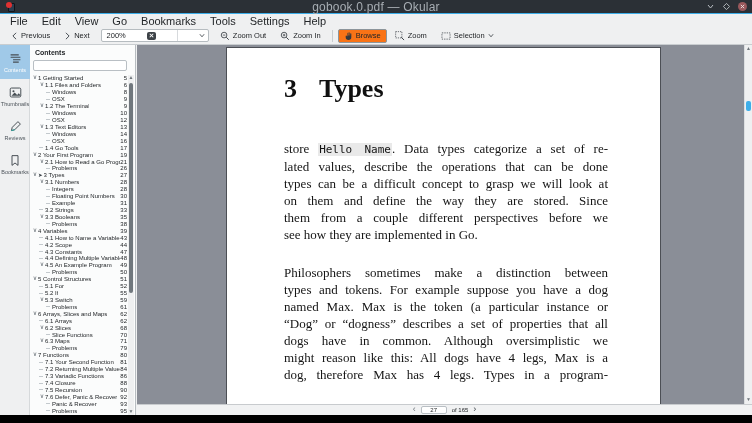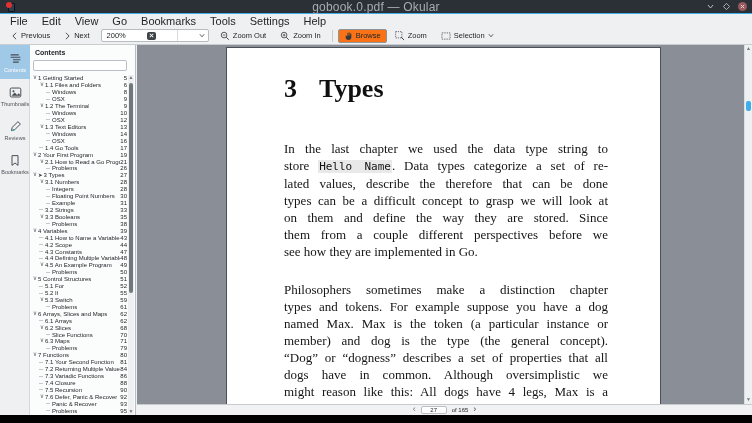--- a/index.html
+++ b/index.html
@@ -495,33 +495,31 @@
       </div>
     </div>
 
     <div class="viewer">
       <div class="pdf-page">
         <div class="heading">
           <span class="num">3</span><span>Types</span>
         </div>
         <div class="bodytext" id="paragraphs">
             <div class="para">
-              <div class="pline">In the last chapter we used the data type string to</div>
               <div class="pline"><span>store </span><span class="code">Hello Name</span><span>. Data types categorize a set of re-</span></div>
-              <div class="pline">lated values, describe the therefore that can be done</div>
+              <div class="pline">lated values, describe the operations that can be done</div>
               <div class="pline">types can be a difficult concept to grasp we will look at</div>
               <div class="pline">on them and define the way they are stored. Since</div>
               <div class="pline">them from a couple different perspectives before we</div>
               <div class="pline last">see how they are implemented in Go.</div>
             </div>
             <div class="para">
-              <div class="pline">Philosophers sometimes make a distinction chapter</div>
+              <div class="pline">Philosophers sometimes make a distinction between</div>
               <div class="pline">types and tokens. For example suppose you have a dog</div>
               <div class="pline">named Max. Max is the token (a particular instance or</div>
-              <div class="pline">member) and dog is the type (the general concept).</div>
               <div class="pline">“Dog” or “dogness” describes a set of properties that all</div>
               <div class="pline">dogs have in common. Although oversimplistic we</div>
               <div class="pline">might reason like this: All dogs have 4 legs, Max is a</div>
               <div class="pline">dog, therefore Max has 4 legs. Types in a program-</div>
             </div>
           </div>
       </div>
 
       <div class="doc-sb">
         <div class="arrow" style="top:1px">▲</div>

